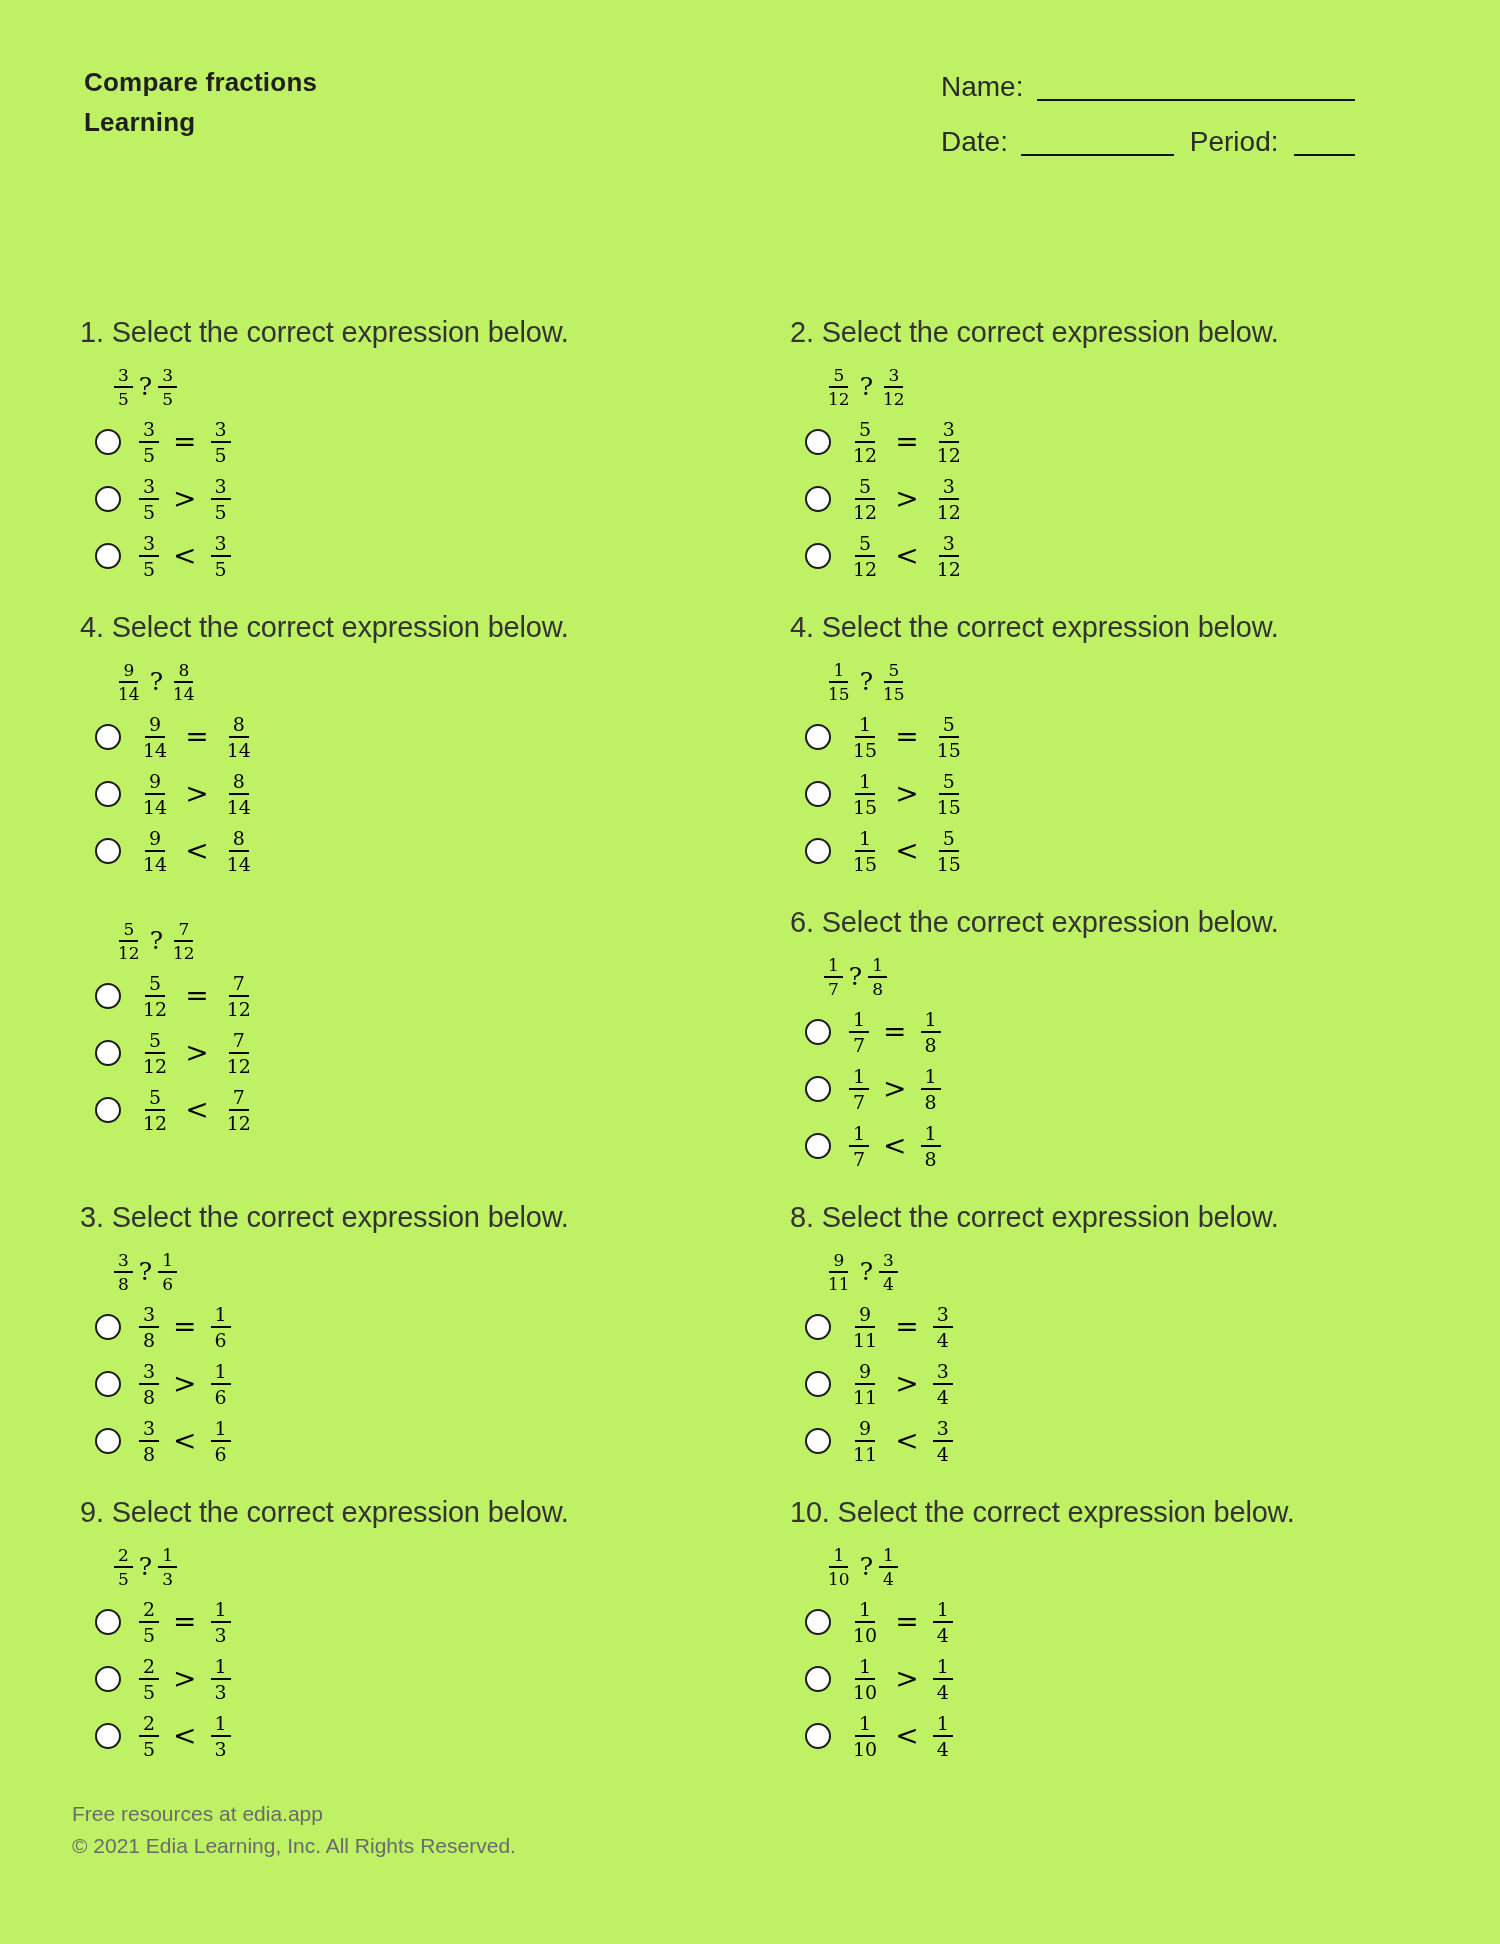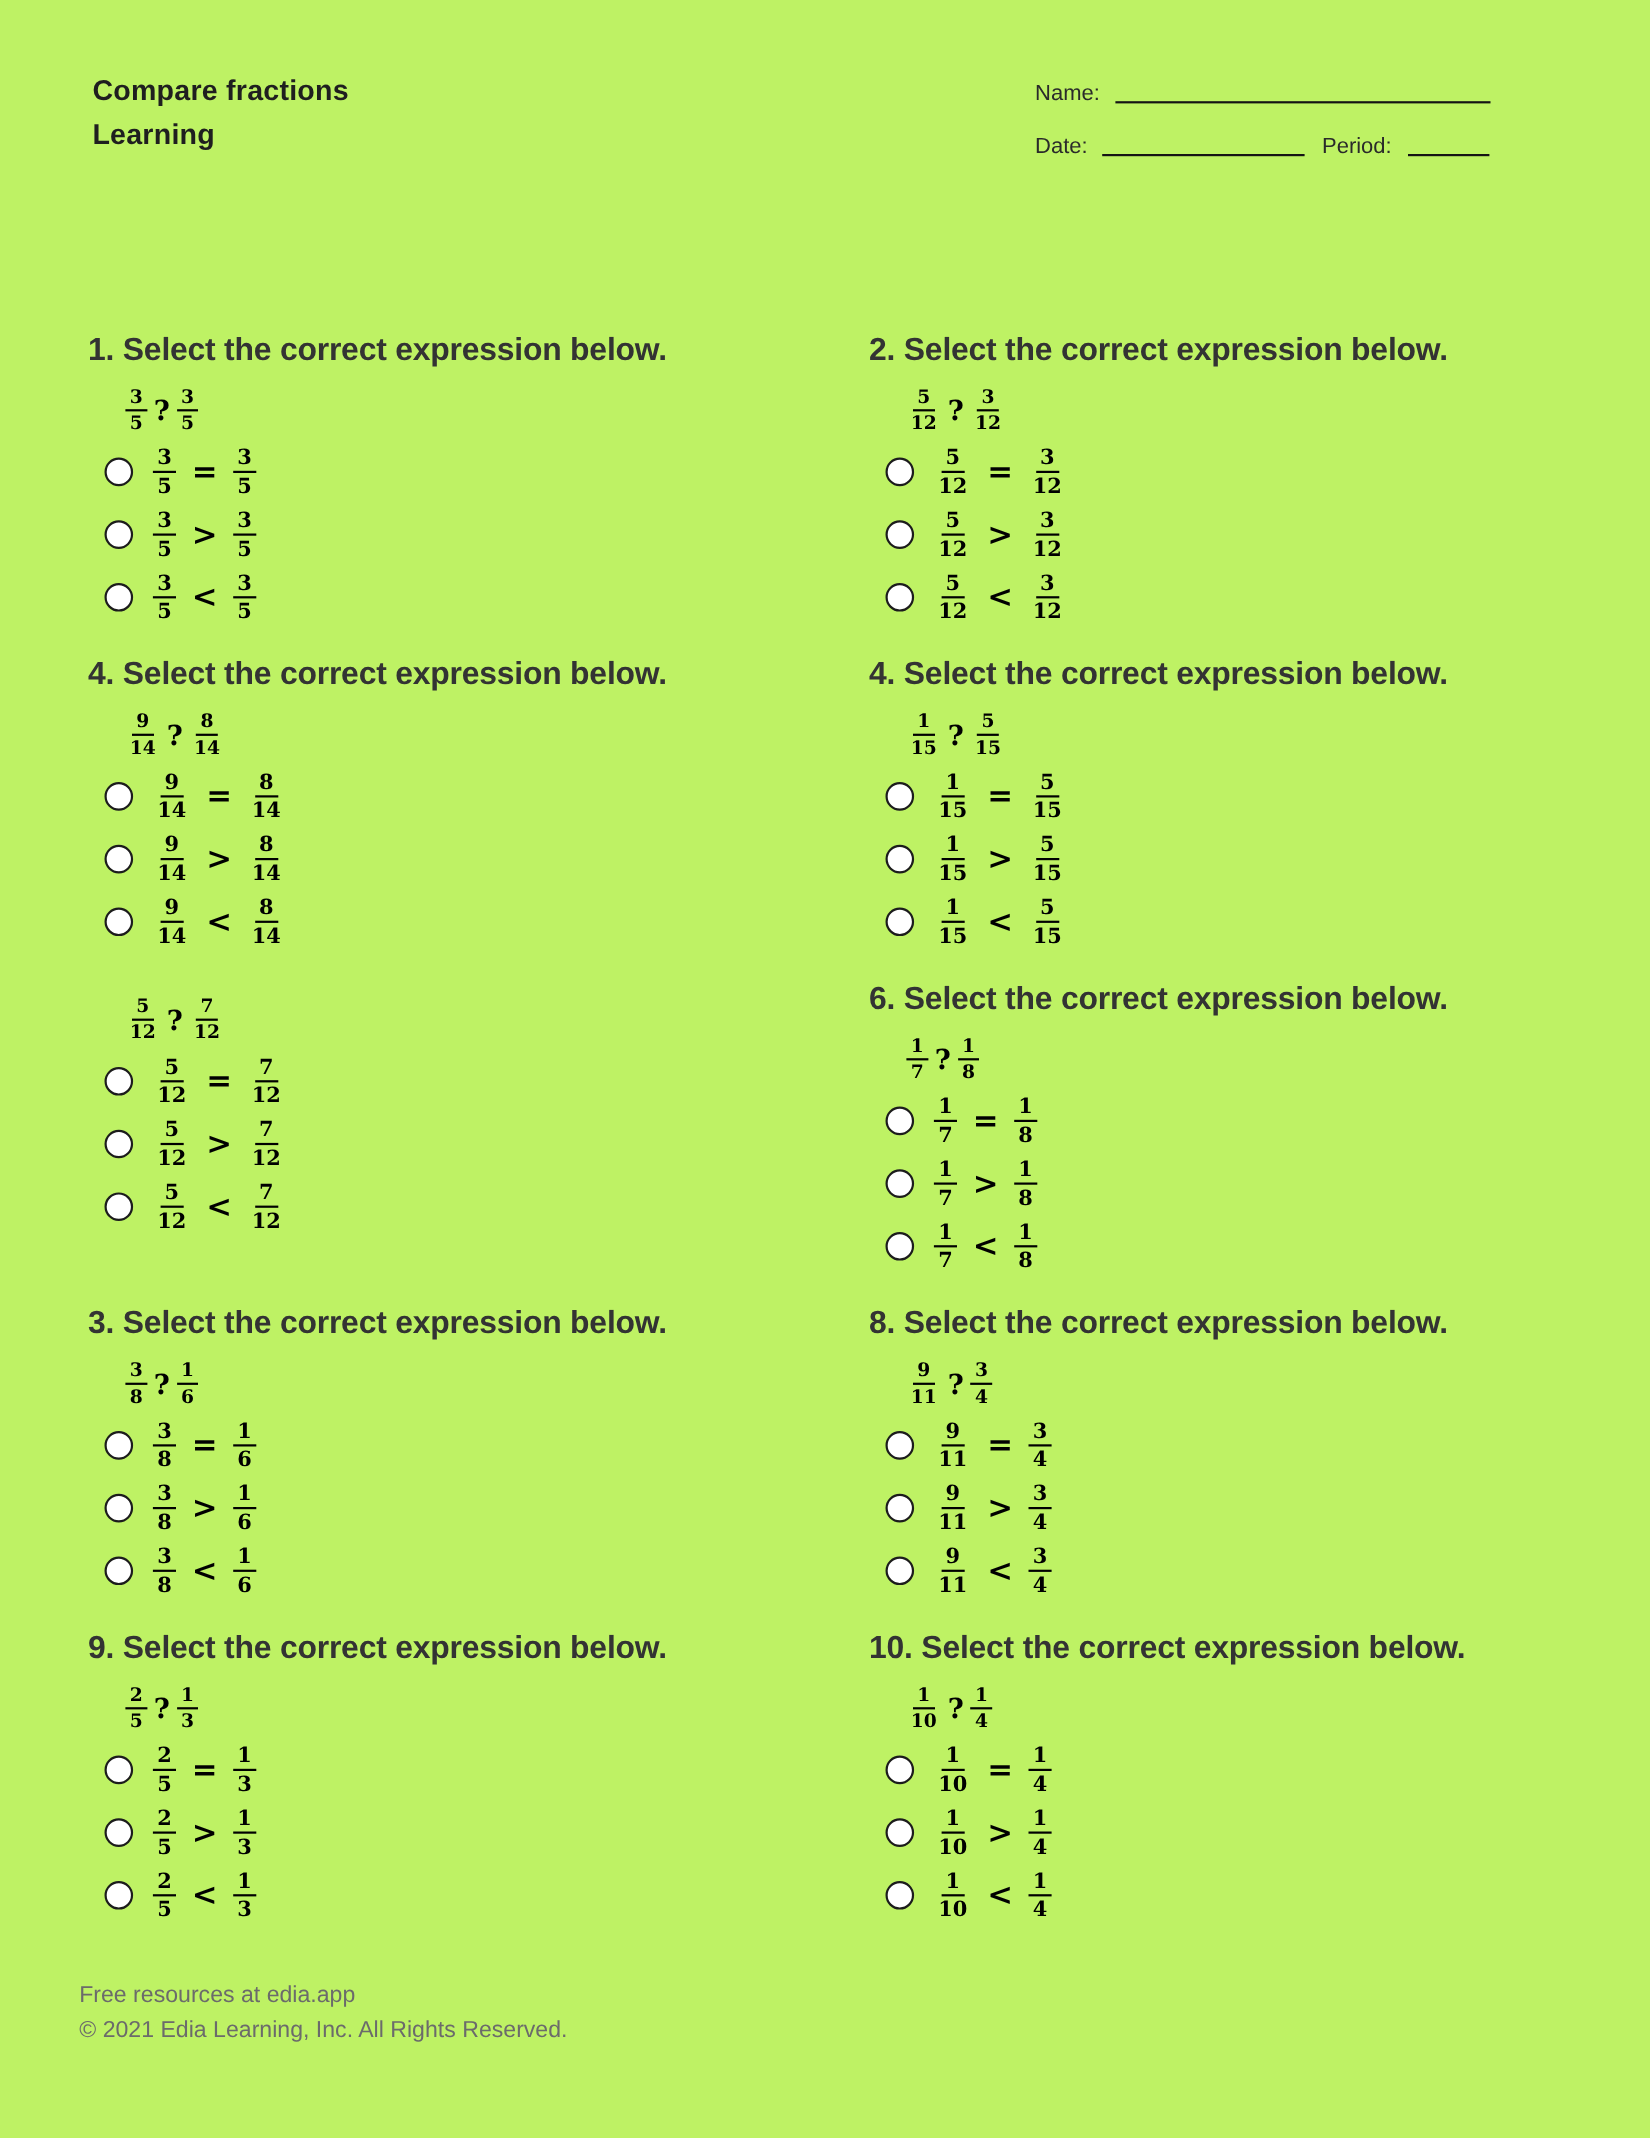--- a/index.html
+++ b/index.html
@@ -5,29 +5,29 @@
   html,body{margin:0;padding:0;background:#ffffff;}
   body{width:1500px;height:1944px;font-family:"Liberation Sans","DejaVu Sans",sans-serif;}
   .page{position:relative;width:1500px;height:1944px;background:#bef264;overflow:hidden;}
 
   
   .top{display:flex;justify-content:space-between;align-items:flex-start;padding:62px 145px 0 84px;}
   .titles{color:#1f1f1f;}
   .title-line{font-size:26px;font-weight:700;line-height:40px;letter-spacing:.2px;}
   .fields{width:414px;margin-top:10px;color:#2a2a2a;}
   .field-row{display:flex;align-items:flex-end;margin-bottom:24px;}
-  .field-label{font-size:20px;line-height:1.1;white-space:nowrap;text-align:right;}
+  .field-label{font-size:28px;line-height:1.1;white-space:nowrap;text-align:right;}
   .line{display:inline-block;border-bottom:2px solid #141414;height:20px;margin-bottom:2px;}
   .line-name{flex:1;margin-left:14px;}
   .line-date{width:184px;margin-left:13px;}
   .period{margin-left:16px;}
   .line-period{width:74px;margin-left:15px;}
 
   
-  .grid{margin:132px 0 0 80px;display:grid;grid-template-columns:710px 710px;font-weight:bold;}
+  .grid{margin:132px 0 0 80px;display:grid;grid-template-columns:710px 710px;}
   .question{height:295px;}
   .q-header{font-size:29px;line-height:36px;color:#333333;letter-spacing:-.2px;}
   .q-compare{display:flex;align-items:center;margin:16px 0 6px 34px;}
   .qmark{font-family:"DejaVu Serif","Liberation Serif",serif;font-size:25px;color:#000;margin:0 6px;}
   .q-option{display:flex;align-items:center;height:57px;margin-left:15px;}
   .radio{width:22px;height:22px;border:2px solid #1c1c1c;border-radius:50%;flex:none;margin-right:18px;background:#fff;}
   .expr{display:flex;align-items:center;}
   .op{font-family:"DejaVu Serif","Liberation Serif",serif;font-size:28px;color:#000;margin:0 14px;line-height:1;}
 
   

